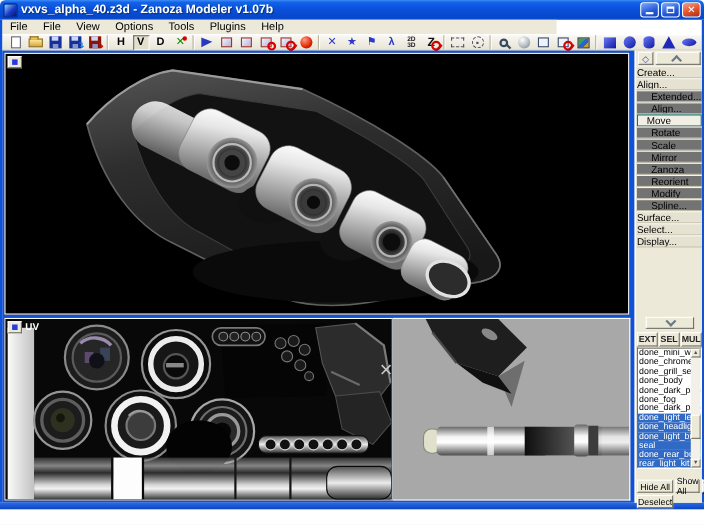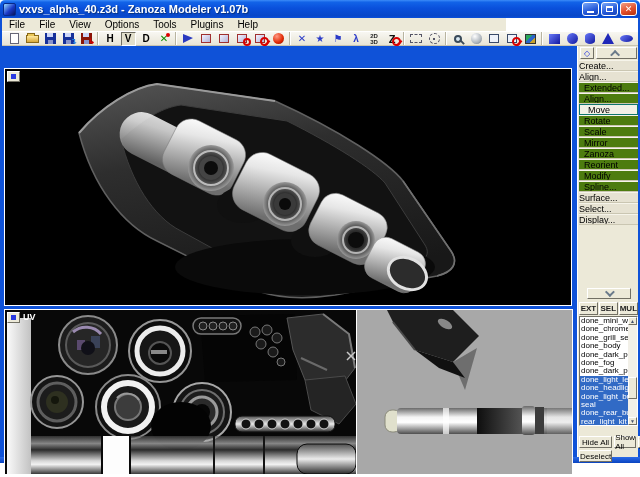--- a/index.html
+++ b/index.html
@@ -75,21 +75,21 @@
   .p-cyl { width:10px; height:11px; border-radius:5px/3px; }
   .p-cone { width:0; height:0; border-left:6px solid transparent; border-right:6px solid transparent; border-bottom:11px solid #2028b8; }
   .p-ell { width:13px; height:7px; border-radius:50%; }
   .p-tor { width:11px; height:11px; border-radius:50%; border:3px solid #2028b8; }
 
   
   .frame-left  { position:absolute; left:0; top:18px; width:2px;  height:439px; background:#0f52d8; }
   .frame-right { position:absolute; left:638px; top:18px; width:2px; height:439px; background:#0f52d8; }
   .frame-bottom{ position:absolute; left:0; top:457px; width:640px; height:6px; background:linear-gradient(#2a6ae8,#0a44c0); }
   .viewzone { position:absolute; left:2px; top:46px; width:575px; height:411px; background:#0f52d8; }
-  .vp { position:absolute; border:1px solid #fff;margin-top:20px; }
+  .vp { position:absolute; border:1px solid #fff; }
   .vp-top { left:2px; top:2px; width:568px; height:238px; background:#000; }
   .vp-uv  { left:2px; top:243px; width:353px; height:166px; background:#000; }
   .vp-3d  { left:355px; top:243px; width:216px; height:166px; background:#a8a8a8; border-left:none; }
   .vbtn { position:absolute; left:2px; top:2px; width:13px; height:11px; background:#ece9d8;
     border:1px solid; border-color:#fff #716f64 #716f64 #fff; z-index:5;
     display:flex; align-items:center; justify-content:center; }
   .vbtn .dot { width:5px; height:5px; background:#2a3ae0; }
   .uv-label { position:absolute; left:18px; top:2px; color:#fff; font-size:9px; font-weight:bold; z-index:5; }
   svg.render { position:absolute; left:0; top:0; }
 
@@ -99,21 +99,21 @@
   .ptop { display:flex; gap:2px; padding:1px; height:14px; }
   .pbtn { background:#ece9d8; border:1px solid; border-color:#fff #716f64 #716f64 #fff;
     display:flex; align-items:center; justify-content:center; }
   .pbtn-sq { width:14px; height:12px; color:#2a3ae0; font-size:8px; font-weight:bold; }
   .pbtn-wide { flex:1; height:12px; }
   .chev { width:7px; height:7px; border-left:2px solid #6a7a8a; border-top:2px solid #6a7a8a; transform:rotate(45deg) translateY(2px); }
   .chev-dn { width:7px; height:7px; border-right:2px solid #6a7a8a; border-bottom:2px solid #6a7a8a; transform:rotate(45deg) translateY(-2px); }
   .cmd { height:11px; line-height:10px; font-size:9px; padding-left:0; color:#000;
     background:#e6e2d2; border-top:1px solid #f6f4ea; border-bottom:1px solid #cac6b2;
     white-space:nowrap; overflow:hidden; }
-  .cmd.sub { padding-left:5px; background:#4d7c0f; }
+  .cmd.sub { padding-left:13px; background:#737373; }
   .cmd.active { background:#f2f0e6; border:1px solid #0f766e; padding-left:8px; }
   .pgap { height:62px; }
   .chevdn-row { display:flex; justify-content:center; padding:1px 0 2px; }
   .chevdn-btn { width:44px; height:11px; }
   .filters { display:flex; gap:1px; padding:1px 0; }
   .fbtn { flex:1; height:13px; font-size:8px; font-weight:bold; color:#222; }
   .listbox { position:relative; height:110px; background:#fff;
     border:1px solid; border-color:#716f64 #fff #fff #716f64; overflow:hidden; }
   .litem { height:8.4px; line-height:8.4px; font-size:8px; padding-left:1px; color:#000;
     white-space:nowrap; overflow:hidden; }

